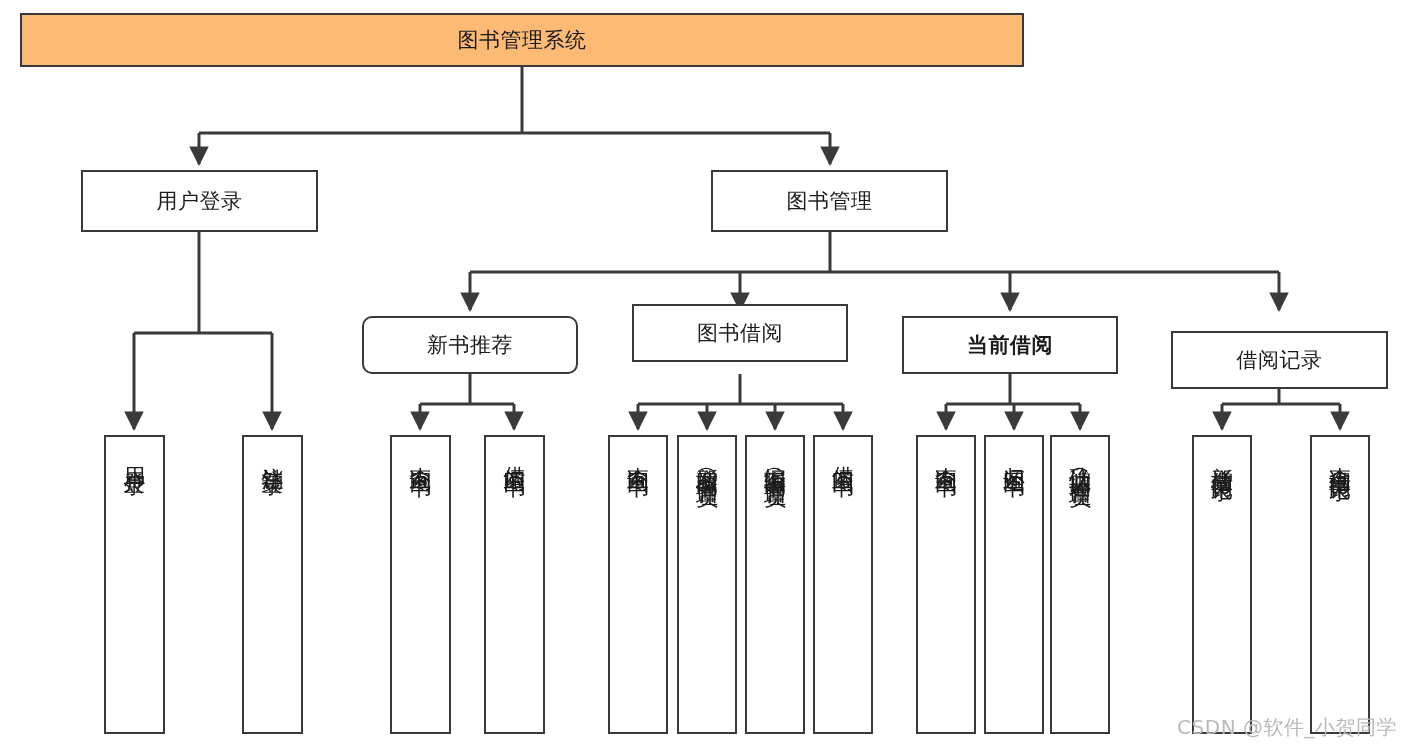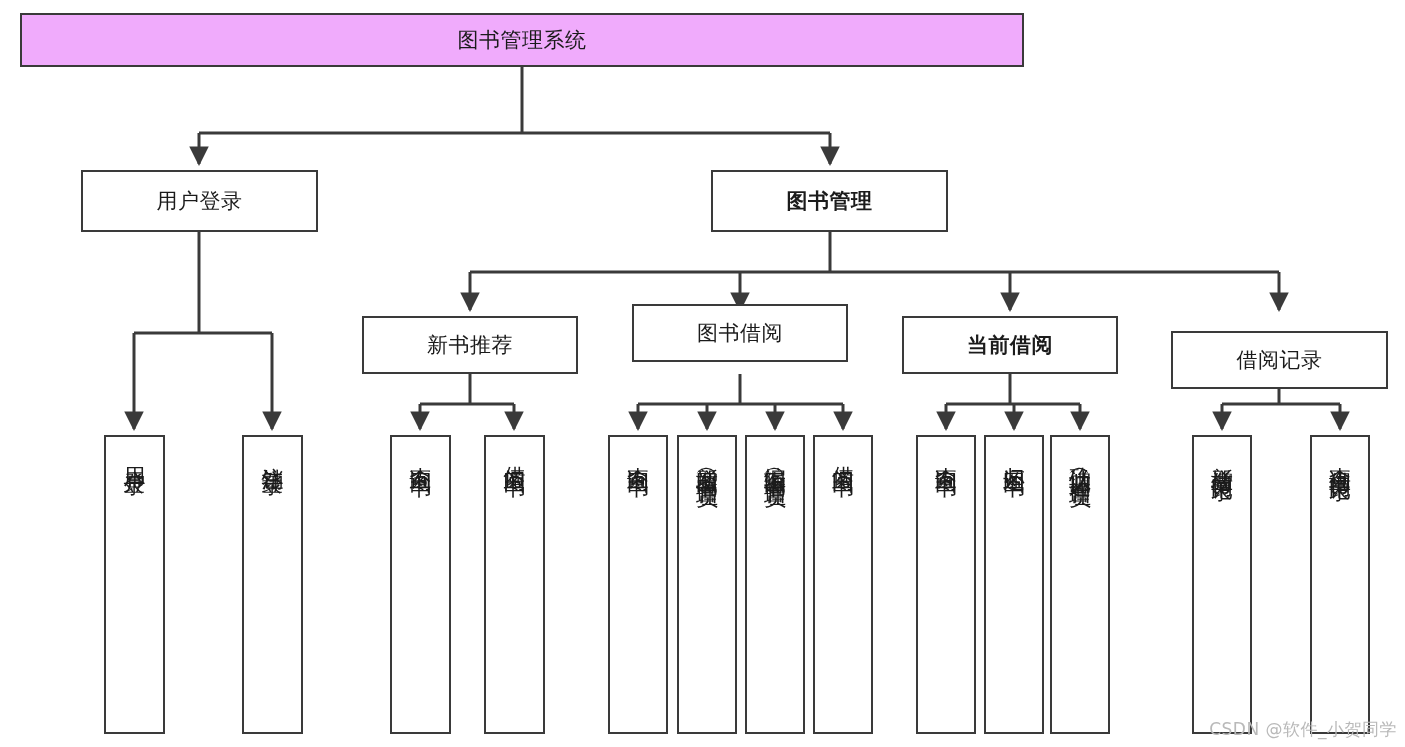--- a/index.html
+++ b/index.html
@@ -53,21 +53,21 @@
     writing-mode: vertical-rl;
     text-orientation: upright;
     font-size: 22px;
     letter-spacing: 3px;
     line-height: 1;
   }
   #watermark {
     position: absolute;
     right: 8px;
     bottom: 6px;
-    font-size: 17px;
+    font-size: 20px;
     color: #b9b9b9;
     letter-spacing: 0.5px;
     white-space: nowrap;
   }
 </style>
 </head>
 <body>
 
 <div id="canvas">
 
@@ -114,33 +114,33 @@
       <path d="M 1014 404 L 1014 429" marker-end="url(#arrow)"></path>
       <path d="M 1080 404 L 1080 429" marker-end="url(#arrow)"></path>
 
       <path d="M 1279 374 L 1279 404"></path>
       <path d="M 1222 404 L 1340 404"></path>
       <path d="M 1222 404 L 1222 429" marker-end="url(#arrow)"></path>
       <path d="M 1340 404 L 1340 429" marker-end="url(#arrow)"></path>
     </g>
   </svg>
 
-  <div class="node horiz" style="left: 20px; top: 13px; width: 1004px; height: 54px; border-color: rgb(58, 58, 58); background: #f0abfc; color: rgb(27, 27, 27);">
+  <div class="node horiz" style="left: 20px; top: 13px; width: 1004px; height: 54px; border-color: rgb(58, 58, 58); background: #fdba74; color: rgb(27, 27, 27);">
     <span class="node-label">图书管理系统</span>
   </div>
 
   <div class="node horiz" style="left: 81px; top: 170px; width: 237px; height: 62px; border-color: rgb(58, 58, 58); background: rgb(255, 255, 255); color: rgb(27, 27, 27);">
     <span class="node-label">用户登录</span>
   </div>
 
-  <div class="node horiz" style="left: 711px; top: 170px; width: 237px; height: 62px; border-color: rgb(58, 58, 58); background: rgb(255, 255, 255); color: rgb(27, 27, 27); font-weight: bold;">
+  <div class="node horiz" style="left: 711px; top: 170px; width: 237px; height: 62px; border-color: rgb(58, 58, 58); background: rgb(255, 255, 255); color: rgb(27, 27, 27);">
     <span class="node-label">图书管理</span>
   </div>
 
-  <div class="node horiz" style="left: 362px; top: 316px; width: 216px; height: 58px; border-color: rgb(58, 58, 58); background: rgb(255, 255, 255); color: rgb(27, 27, 27);">
+  <div class="node horiz" style="left: 362px; top: 316px; width: 216px; height: 58px; border-color: rgb(58, 58, 58); background: rgb(255, 255, 255); color: rgb(27, 27, 27); border-radius: 10px;">
     <span class="node-label">新书推荐</span>
   </div>
 
   <div class="node horiz" style="left: 632px; top: 304px; width: 216px; height: 58px; border-color: rgb(58, 58, 58); background: rgb(255, 255, 255); color: rgb(27, 27, 27);">
     <span class="node-label">图书借阅</span>
   </div>
 
   <div class="node horiz" style="left: 902px; top: 316px; width: 216px; height: 58px; border-color: rgb(58, 58, 58); background: rgb(255, 255, 255); color: rgb(27, 27, 27); font-weight: bold;">
     <span class="node-label">当前借阅</span>
   </div>

